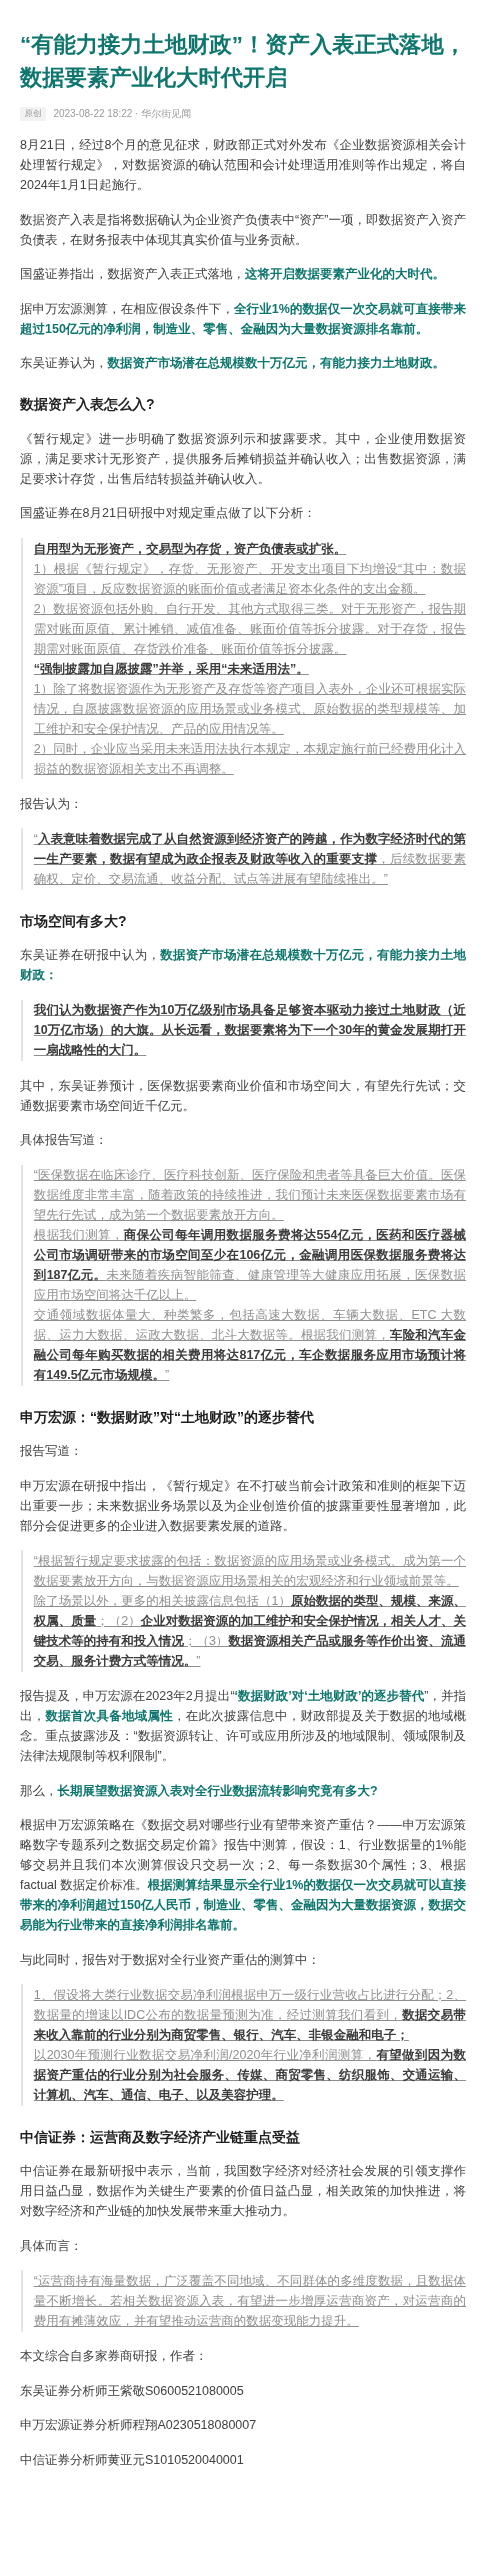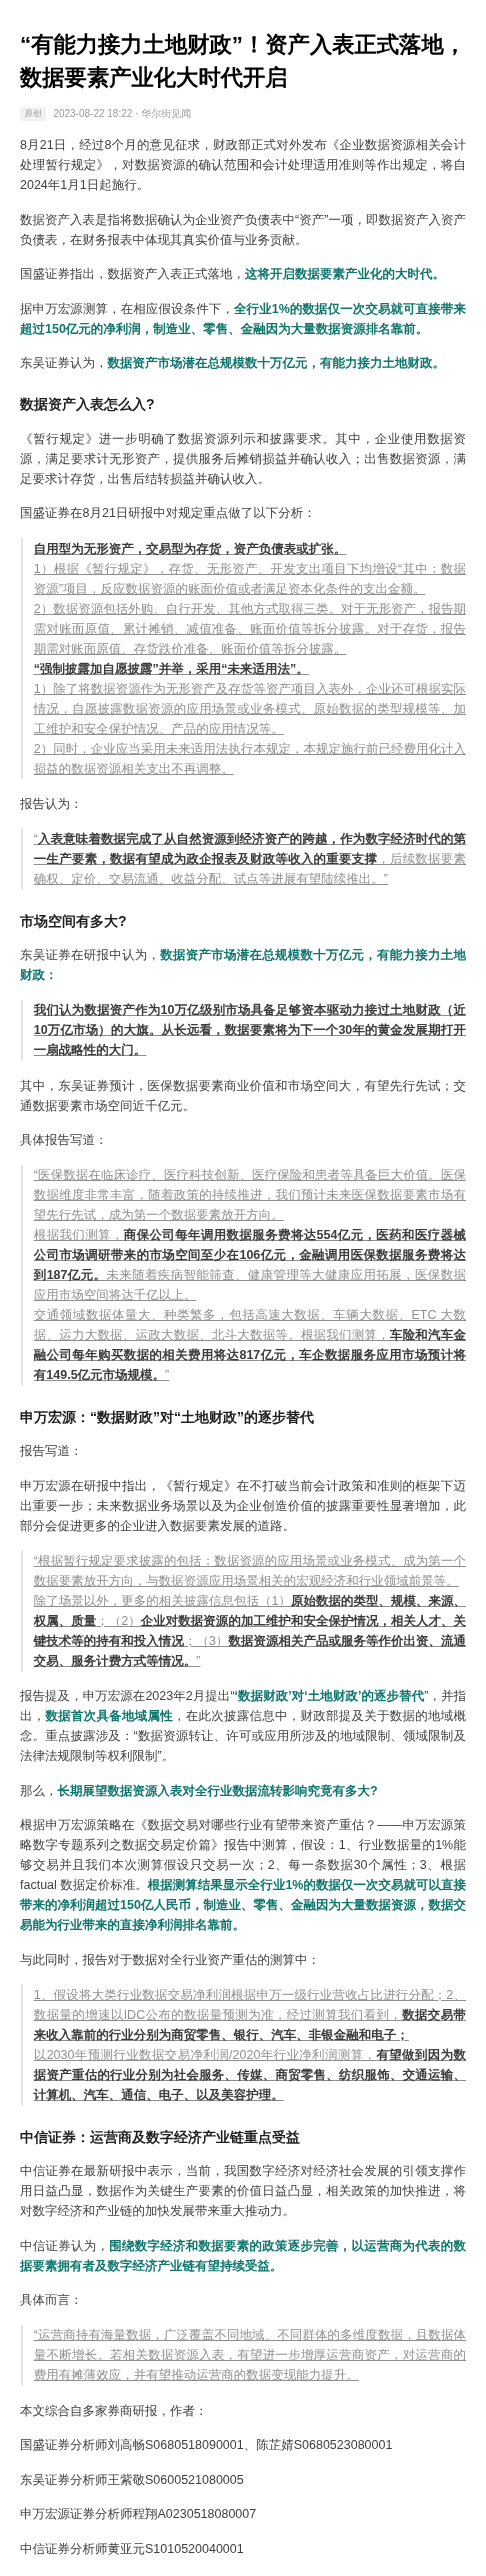--- a/index.html
+++ b/index.html
@@ -1,18 +1,18 @@
 <!DOCTYPE html>
 <html style="font-size:10.5px"><head>
 <meta charset="utf-8">
 <style>
   html,body { margin:0; padding:0; background:#ffffff; }
   body { font-family:"Liberation Sans","DejaVu Sans",sans-serif; }
   .page { width:486px; box-sizing:border-box; padding:28px 20px 29px 20px; background:#fff; }
-  .title { margin:0; font-size:22.3px; line-height:1.5; font-weight:700; color:#000000; text-align:justify; }
+  .title { margin:0; font-size:22.3px; line-height:1.5; font-weight:700; color:#0f766e; text-align:justify; }
   .meta { margin-top:12px; display:flex; align-items:flex-start; color:#9b9b9b; font-size:10px; }
   .badge { background:#f2f2f2; color:#9b9b9b; font-size:8.5px; line-height:1; padding:2.6px 4.6px; border-radius:1.3px; margin-right:7.2px; }
   article { margin-top:8px; }
   article p { margin:14.5px 0 0 0; font-size:12.5px; line-height:20px; color:#404040; text-align:justify; }
   article p strong { color:#0f766e; font-weight:700; }
   article h2 { margin:21px 0 0 0; font-size:14px; line-height:20px; color:#1f1f1f; font-weight:700; }
   article blockquote { margin:14.5px 0 0 1.3px; padding:0.7px 0 0.7px 10.5px; border-left:2.6px solid #e4e4e4; }
   .q-para { font-size:12.5px; line-height:20px; color:#8f8f8f; text-align:justify;text-decoration:underline; }
   .q-para strong { color:#3c3c3c; font-weight:700; }
 </style>
@@ -68,25 +68,23 @@
       <p><span>报告提及，申万宏源在2023年2月提出“</span><strong>‘数据财政’对‘土地财政’的逐步替代</strong><span>”，并指出，</span><strong>数据首次具备地域属性</strong><span>，在此次披露信息中，财政部提及关于数据的地域概念。重点披露涉及：“数据资源转让、许可或应用所涉及的地域限制、领域限制及法律法规限制等权利限制”。</span></p>
       <p><span>那么，</span><strong>长期展望数据资源入表对全行业数据流转影响究竟有多大?</strong></p>
       <p><span>根据申万宏源策略在《数据交易对哪些行业有望带来资产重估？——申万宏源策略数字专题系列之数据交易定价篇》报告中测算，假设：1、行业数据量的1%能够交易并且我们本次测算假设只交易一次；2、每一条数据30个属性；3、根据factual 数据定价标准。</span><strong>根据测算结果显示全行业1%的数据仅一次交易就可以直接带来的净利润超过150亿人民币，制造业、零售、金融因为大量数据资源，数据交易能为行业带来的直接净利润排名靠前。</strong></p>
       <p><span>与此同时，报告对于数据对全行业资产重估的测算中：</span></p>
       <blockquote>
         <div class="q-para"><span>1、假设将大类行业数据交易净利润根据申万一级行业营收占比进行分配；2、数据量的增速以IDC公布的数据量预测为准，经过测算我们看到，</span><strong>数据交易带来收入靠前的行业分别为商贸零售、银行、汽车、非银金融和电子；</strong></div>
         <div class="q-para"><span>以2030年预测行业数据交易净利润/2020年行业净利润测算，</span><strong>有望做到因为数据资产重估的行业分别为社会服务、传媒、商贸零售、纺织服饰、交通运输、计算机、汽车、通信、电子、以及美容护理。</strong></div>
       </blockquote>
       <h2><strong>中信证券：运营商及数字经济产业链重点受益</strong></h2>
       <p><span>中信证券在最新研报中表示，当前，我国数字经济对经济社会发展的引领支撑作用日益凸显，数据作为关键生产要素的价值日益凸显，相关政策的加快推进，将对数字经济和产业链的加快发展带来重大推动力。</span></p>
-      <p><span>中信证券认为，</span><strong>围绕数字经济和数据要素的政策逐步完善，以运营商为代表的数据要素拥有者及数字经济产业链有望持续受益。</strong></p>
       <p><span>具体而言：</span></p>
       <blockquote>
         <div class="q-para"><span>“运营商持有海量数据，广泛覆盖不同地域、不同群体的多维度数据，且数据体量不断增长。若相关数据资源入表，有望进一步增厚运营商资产，对运营商的费用有摊薄效应，并有望推动运营商的数据变现能力提升。</span></div>
       </blockquote>
       <p><span>本文综合自多家券商研报，作者：</span></p>
-      <p><span>国盛证券分析师刘高畅S0680518090001、陈芷婧S0680523080001</span></p>
       <p><span>东吴证券分析师王紫敬S0600521080005</span></p>
       <p><span>申万宏源证券分析师程翔A0230518080007</span></p>
       <p><span>中信证券分析师黄亚元S1010520040001</span></p>
     </article>
 </div>
 
 
 </body></html>

